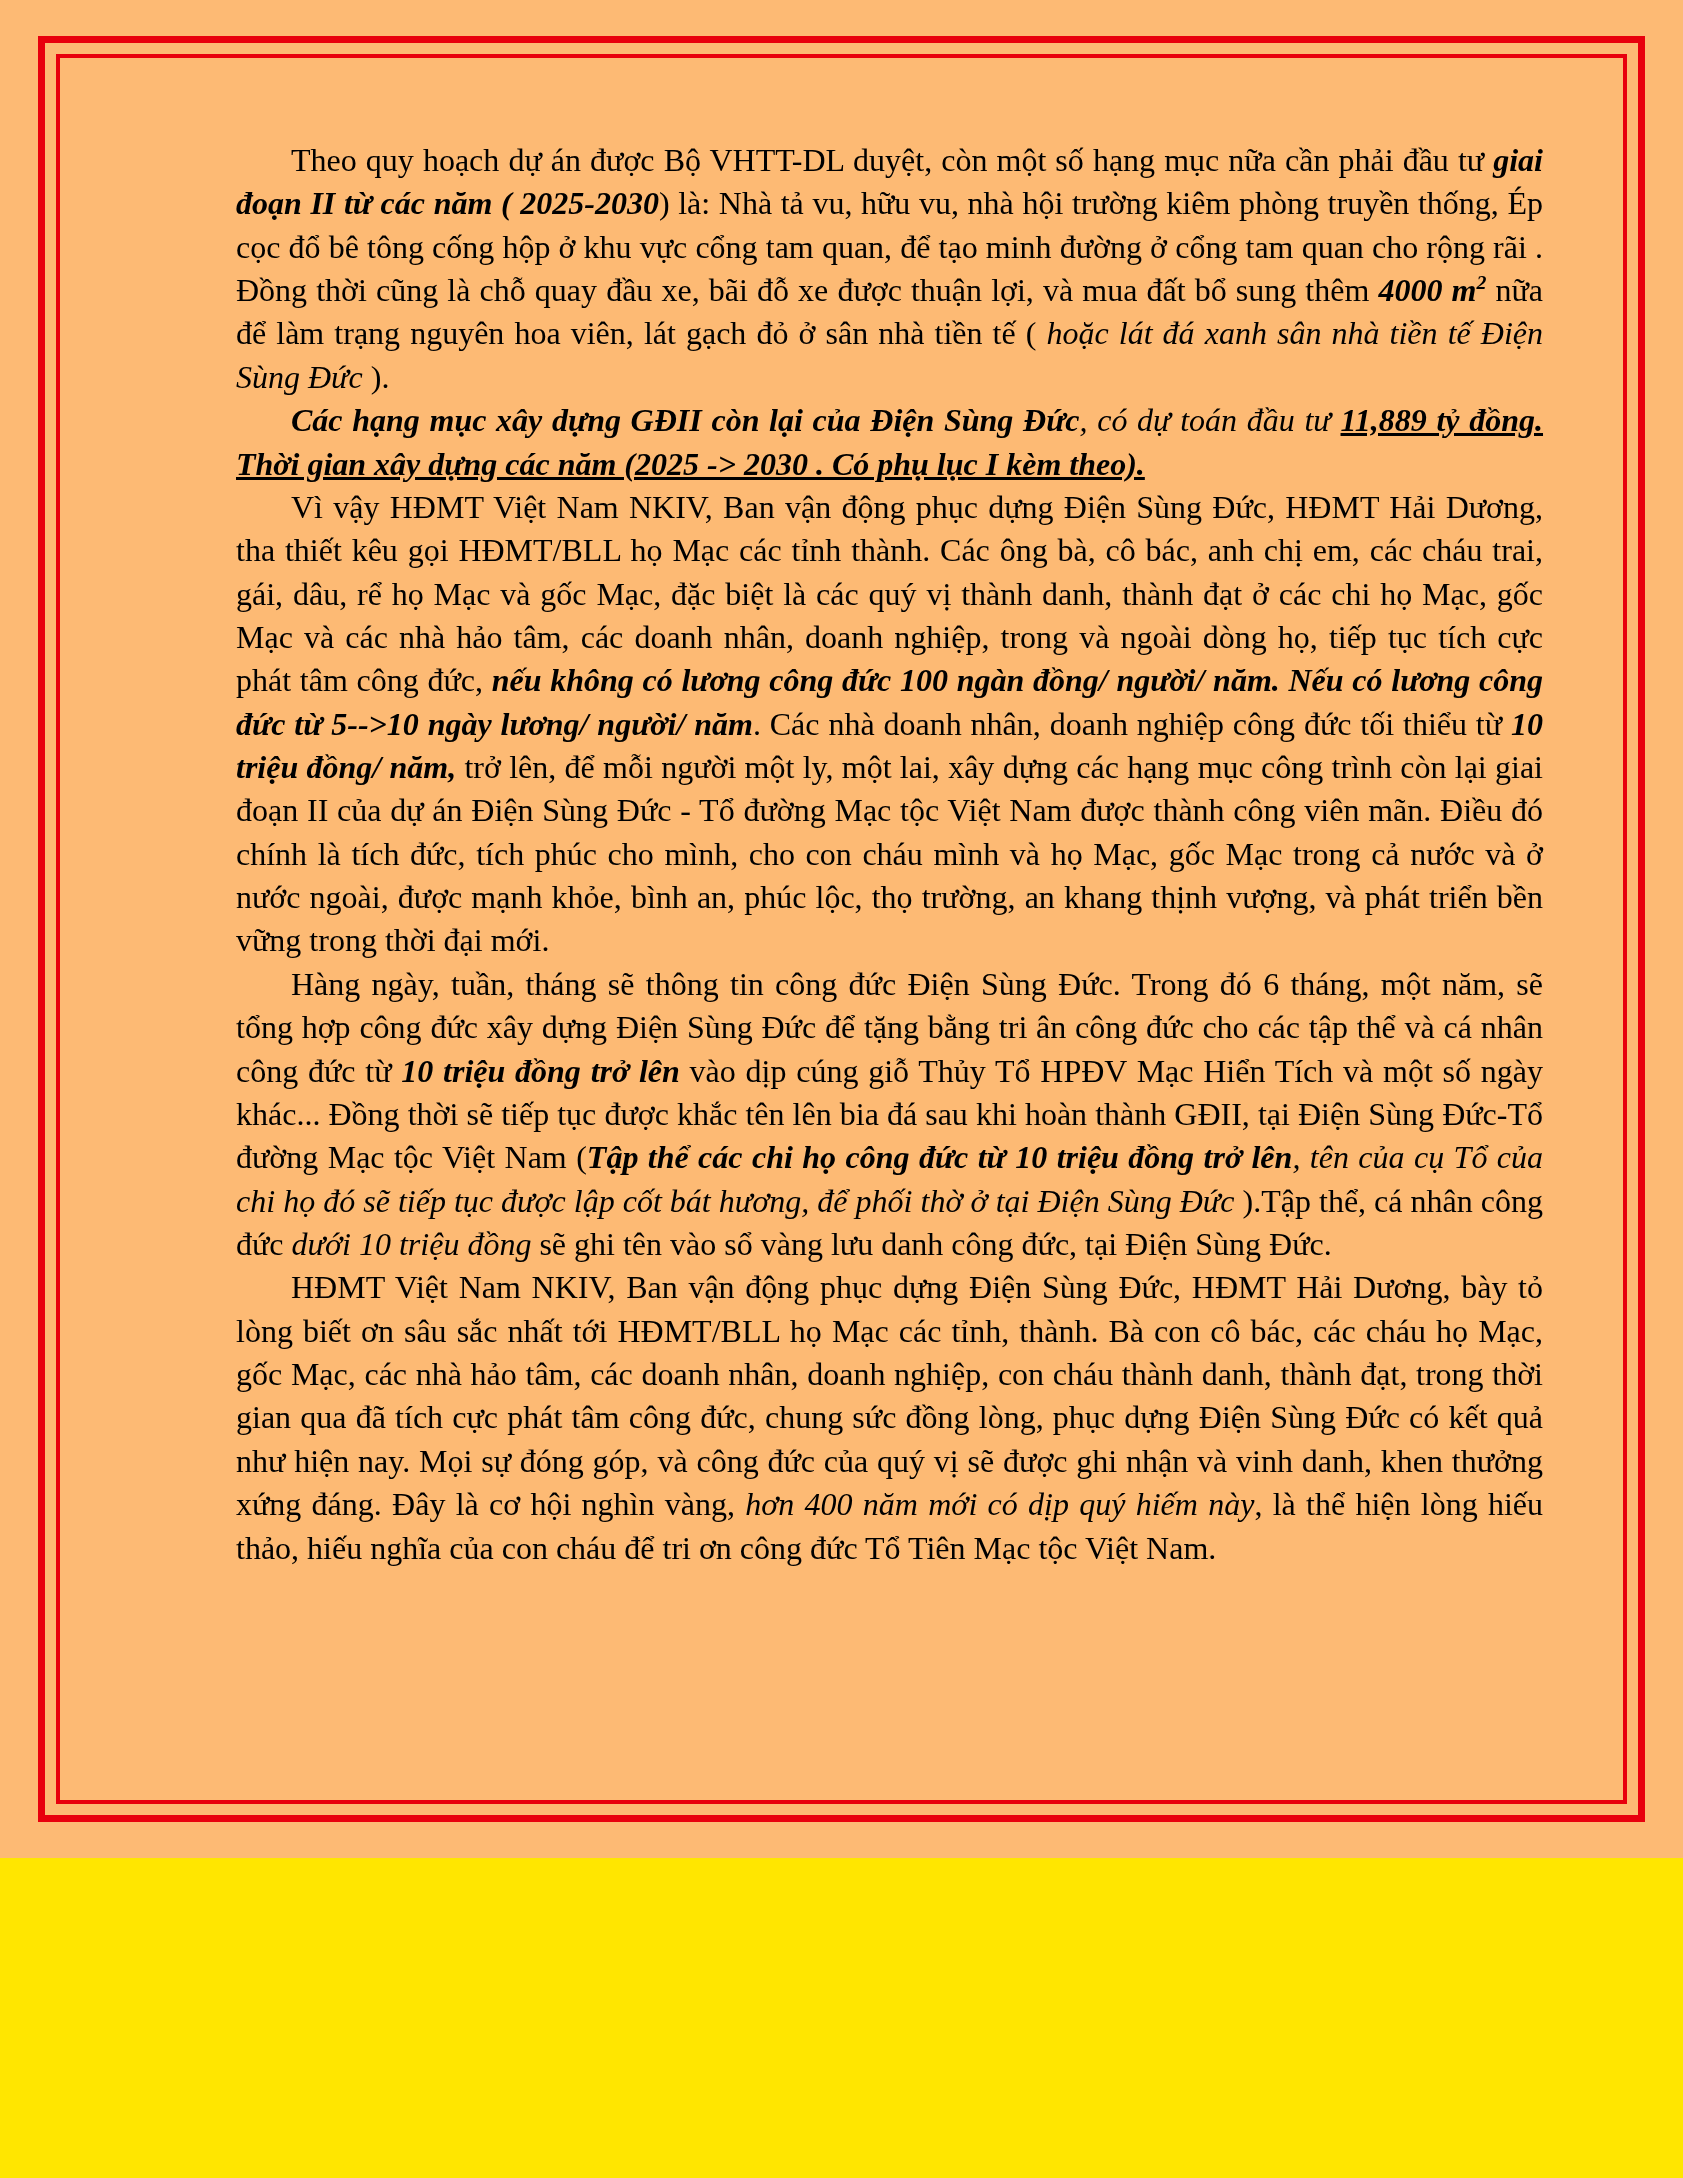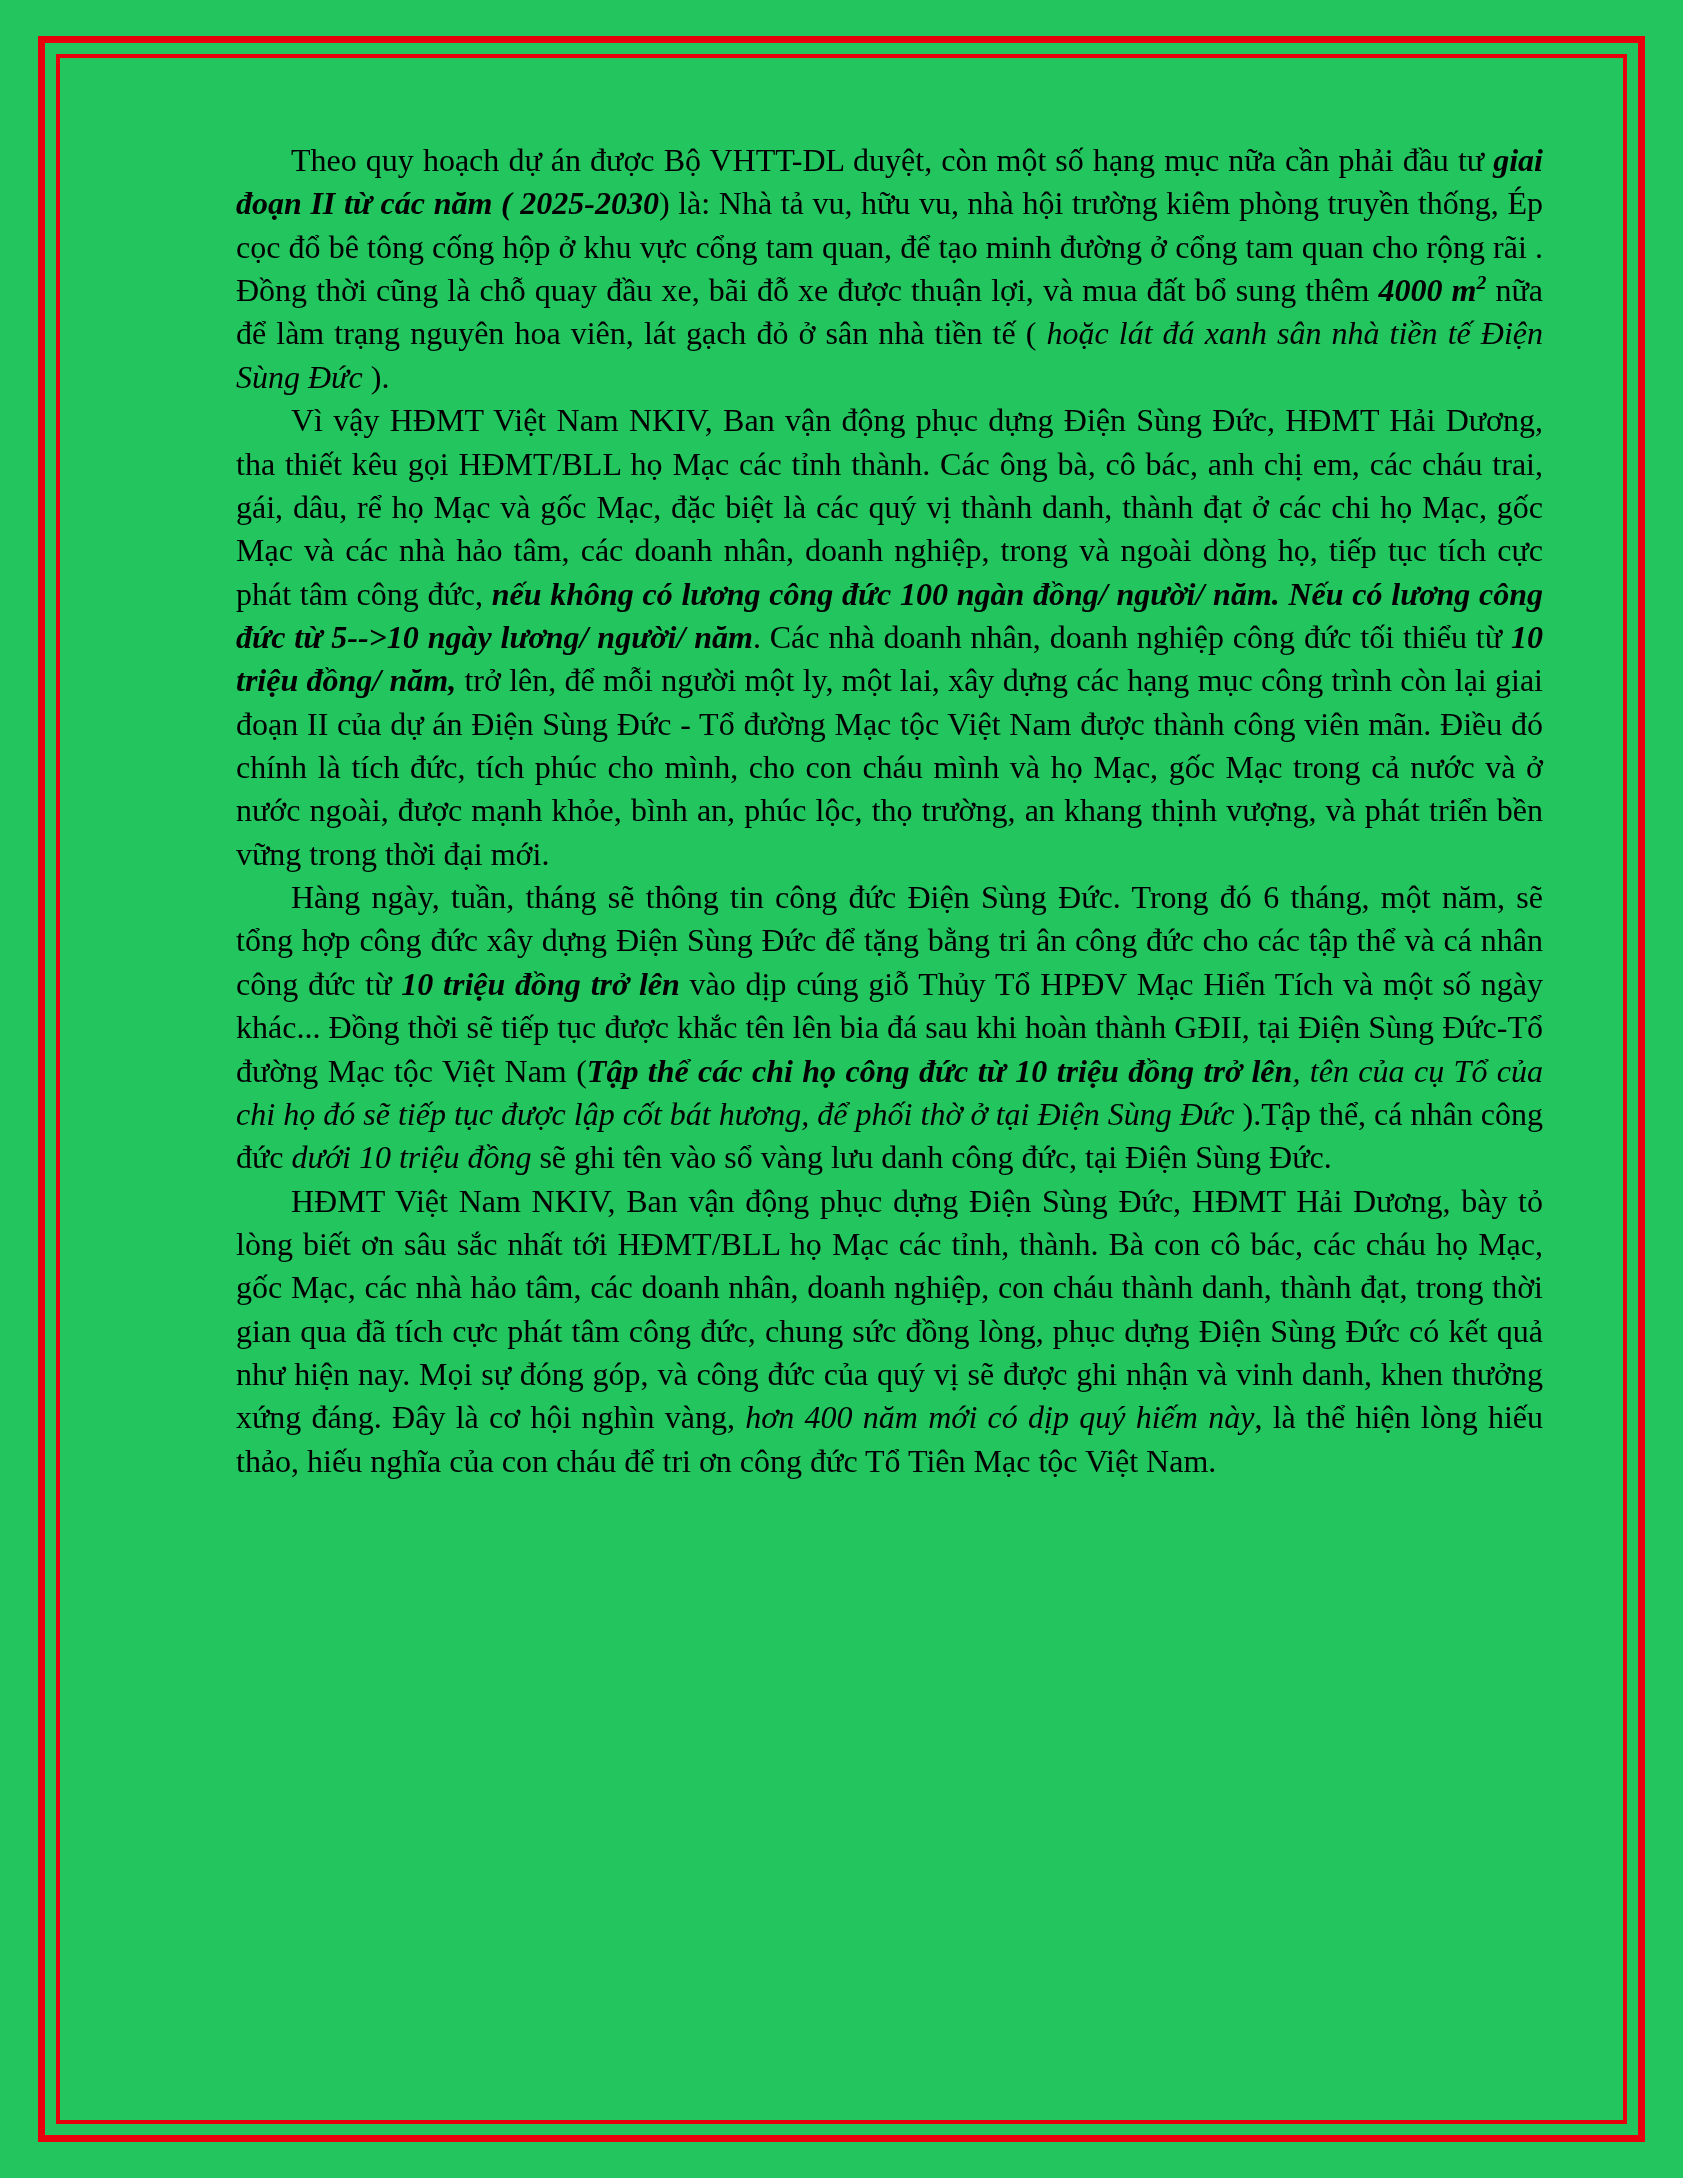--- a/index.html
+++ b/index.html
@@ -8,22 +8,22 @@
   }
   body {
     width: 1683px;
     height: 2178px;
     background: #ffe600;
     font-family: "Liberation Serif", serif;
   }
   .page {
     position: relative;
     width: 1683px;
-    height: 2178px;
-    background: #22c55e;
+    height: 1858px;
+    background: #fdba74;
     box-sizing: border-box;
   }
   
   .frame-outer {
     position: absolute;
     left: 38px;
     top: 36px;
     right: 38px;
     bottom: 36px;
     border: 7px solid #e8000d;
@@ -77,18 +77,19 @@
 </style>
 </head>
 <body>
 
 <div class="page">
   <div class="frame-outer"></div>
   <div class="frame-inner"></div>
 
   <div class="content">
     <p class="para"><span>Theo quy hoạch dự án được Bộ VHTT-DL duyệt,  còn một số hạng mục nữa cần phải đầu tư </span><span class="bi">giai đoạn II từ các năm ( 2025-2030</span><span>) là: Nhà tả vu, hữu vu, nhà hội trường kiêm phòng truyền thống, Ép cọc đổ bê tông cống hộp ở khu vực cổng tam quan, để tạo minh đường ở cổng tam quan cho rộng rãi . Đồng thời cũng là chỗ quay đầu xe, bãi đỗ xe được thuận lợi, và mua đất bổ sung thêm </span><span class="bi">4000 m<sup>2</sup></span><span> nữa để làm trạng nguyên hoa viên, lát gạch đỏ ở sân nhà tiền tế ( </span><span class="it">hoặc lát đá xanh sân nhà tiền tế Điện Sùng Đức</span><span> ).</span></p>
+    <p class="para"><span class="bi">Các hạng mục xây dựng GĐII còn lại của Điện Sùng Đức</span><span class="it">, có dự toán đầu tư </span><span class="bi-u">11,889 tỷ đồng. Thời gian xây dựng  các năm (2025 -&gt; 2030 . Có phụ lục I kèm theo).</span></p>
     <p class="para"><span>Vì vậy HĐMT Việt Nam NKIV, Ban vận động phục dựng Điện Sùng Đức, HĐMT Hải Dương, tha thiết kêu gọi HĐMT/BLL họ Mạc các tỉnh thành. Các ông bà, cô bác, anh chị em, các cháu trai, gái, dâu, rể họ Mạc và gốc Mạc, đặc biệt là các  quý vị thành danh, thành đạt ở các chi họ Mạc, gốc Mạc và các nhà hảo tâm, các doanh nhân, doanh nghiệp, trong và ngoài dòng họ, tiếp tục tích cực phát tâm công đức, </span><span class="bi">nếu không có lương công đức 100 ngàn đồng/ người/ năm. Nếu có lương công đức từ  5--&gt;10 ngày lương/ người/ năm</span><span>. Các nhà doanh nhân, doanh nghiệp công đức tối thiểu từ </span><span class="bi">10 triệu đồng/ năm,</span><span> trở  lên, để mỗi người một ly, một lai, xây dựng các hạng mục công trình còn lại giai đoạn II của dự án Điện Sùng Đức - Tổ đường Mạc tộc Việt Nam được thành công viên mãn. Điều đó chính là tích đức, tích phúc cho mình, cho con cháu mình và  họ Mạc, gốc Mạc trong cả nước và ở nước ngoài, được mạnh khỏe, bình an, phúc lộc, thọ trường, an khang thịnh vượng, và phát triển bền vững trong thời đại mới.</span></p>
     <p class="para"><span>Hàng ngày, tuần, tháng sẽ thông tin công đức Điện Sùng Đức. Trong đó 6 tháng, một năm, sẽ tổng hợp công đức xây dựng Điện Sùng Đức để tặng bằng tri ân công đức cho các tập thể và cá nhân công đức từ </span><span class="bi">10 triệu đồng trở lên</span><span> vào dịp cúng giỗ Thủy Tổ HPĐV Mạc Hiển Tích và một số ngày khác... Đồng thời sẽ tiếp tục được khắc tên lên bia đá sau khi hoàn thành GĐII, tại Điện Sùng Đức-Tổ đường Mạc tộc Việt Nam (</span><span class="bi">Tập thể các chi họ công đức từ 10 triệu đồng trở lên</span><span class="it">, tên của cụ Tổ của chi họ  đó sẽ tiếp tục được lập cốt bát hương, để phối thờ ở tại Điện Sùng Đức </span><span>).Tập thể, cá nhân công đức </span><span class="it">dưới 10 triệu đồng</span><span> sẽ ghi tên vào sổ vàng lưu danh công đức, tại Điện Sùng Đức.</span></p>
     <p class="para"><span>HĐMT Việt Nam NKIV, Ban vận động phục dựng Điện Sùng Đức, HĐMT Hải Dương, bày tỏ lòng biết ơn sâu sắc nhất tới HĐMT/BLL họ Mạc các tỉnh, thành. Bà con cô bác, các cháu họ Mạc, gốc Mạc, các nhà hảo tâm, các doanh nhân, doanh nghiệp, con cháu thành danh, thành đạt, trong thời gian qua đã tích cực phát tâm công đức, chung sức đồng lòng, phục dựng Điện Sùng Đức có kết quả như hiện nay. Mọi sự đóng góp, và công đức của quý vị sẽ được ghi nhận và vinh danh, khen thưởng xứng đáng. Đây là cơ hội nghìn vàng, </span><span class="it">hơn 400 năm mới có dịp quý hiếm này</span><span>, là thể hiện lòng  hiếu thảo, hiếu nghĩa của con cháu để tri ơn công đức Tổ Tiên Mạc tộc Việt Nam.</span></p>
   </div>
 </div>
 
 
 </body></html>

